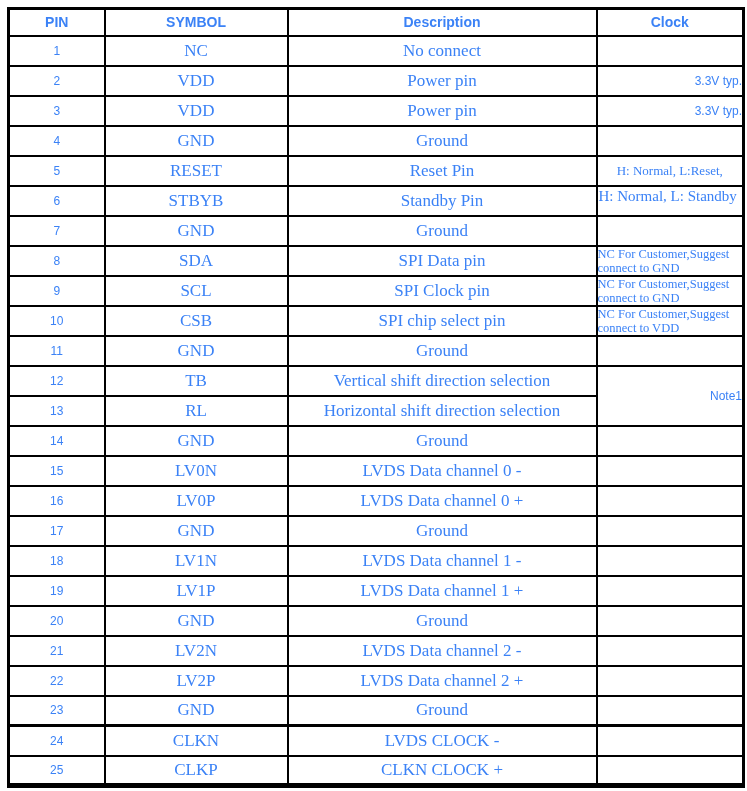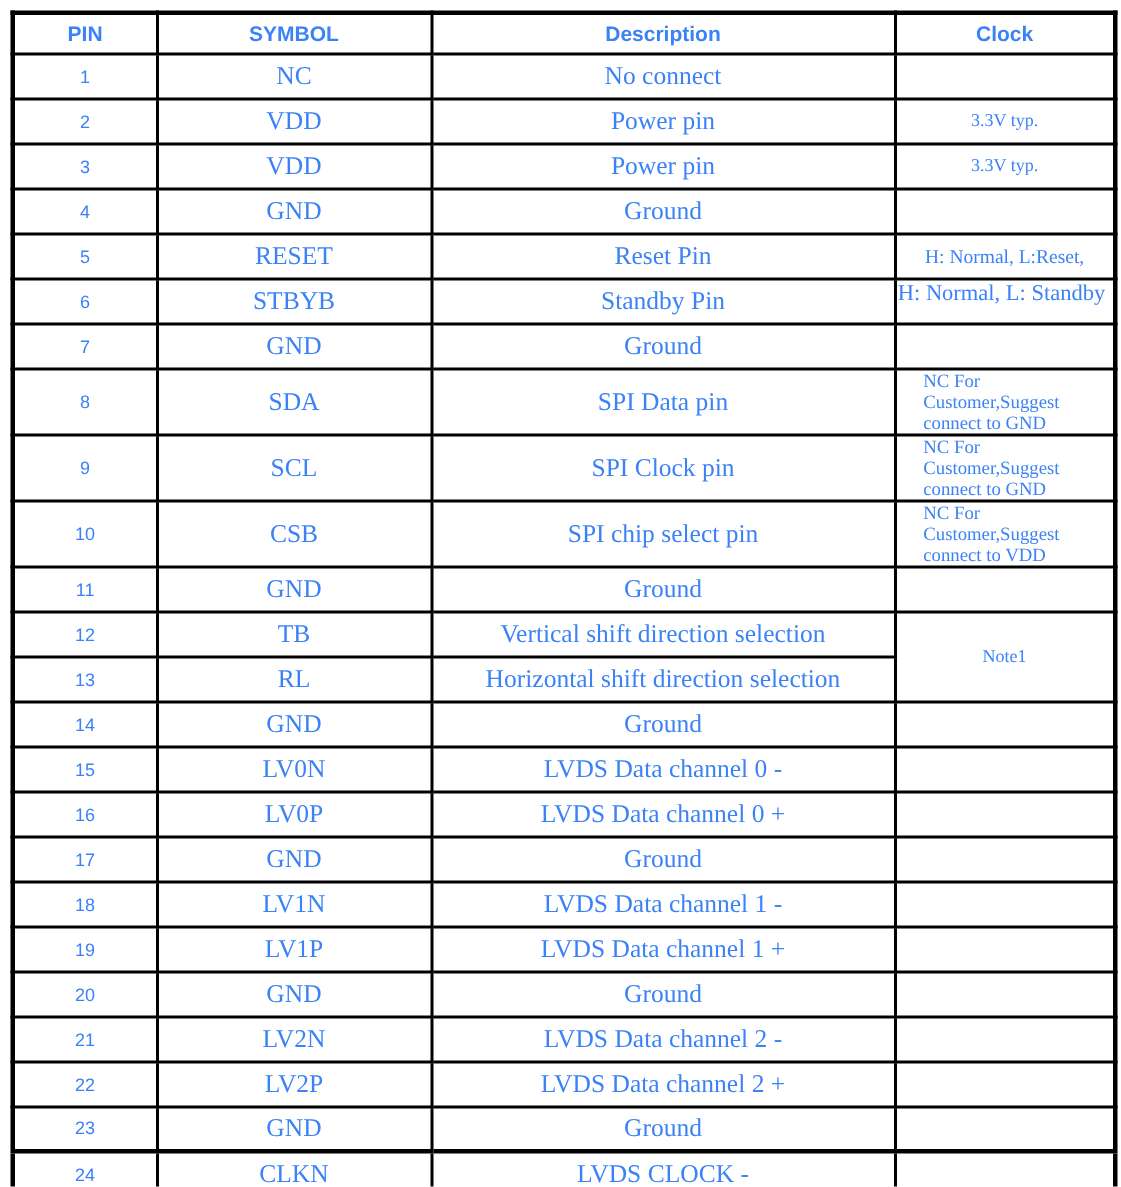--- a/index.html
+++ b/index.html
@@ -58,42 +58,43 @@
     font-family: "Liberation Serif", serif;
     font-size: 17px;
     margin-left: 12px;
   }
   td.remark-cell {
     font-family: "Liberation Serif", serif;
     font-size: 13px;
   }
   
   td.rk-sans {
-    font-family: Liberation Serif, serif;
+    font-family: Liberation Sans, sans-serif;
     font-size: 12px;
+    text-align: right;
   }
   td.rk-serif-sm {
     font-family: "Liberation Serif", serif;
     font-size: 13px;
   }
   td.rk-serif-left {
     font-family: "Liberation Serif", serif;
     font-size: 15px;
     text-align: left;
     vertical-align: top;
     padding: 1px 0 0 1px;
     line-height: 1.1;
   }
   td.rk-serif-xs {
     font-family: "Liberation Serif", serif;
     font-size: 12.5px;
     text-align: left;
     white-space: pre-line;
     line-height: 1.12;
-    padding-left: 18px;
+    padding-left: 0;
   }
   
   tbody tr:nth-child(23) td {
     border-bottom: 3px solid #000000;
   }
 </style>
 </head>
 <body>
 
 <div class="page">

